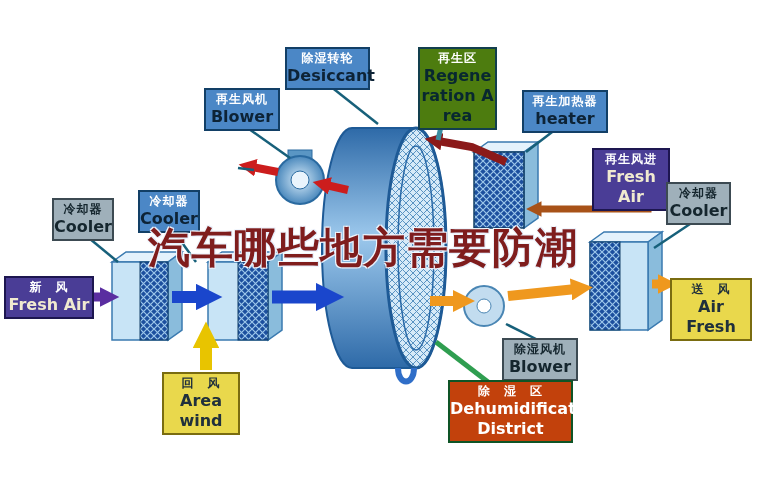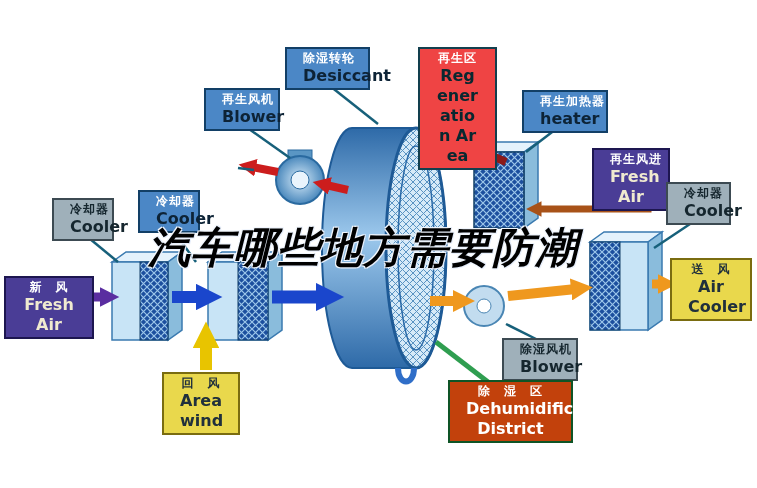--- a/index.html
+++ b/index.html
@@ -1,39 +1,39 @@
 <!DOCTYPE html>
 <html><head>
 <meta charset="utf-8">
 <style>
   *{margin:0;padding:0;box-sizing:border-box}
   html,body{background:#fff}
   body{font-family:"DejaVu Sans","Liberation Sans",sans-serif}
   #stage{position:relative;width:757px;height:488px;background:#ffffff;overflow:hidden}
   #layer-svg{position:absolute;left:0;top:0;z-index:1}
-  .lbl{position:absolute;z-index:5;border:2px solid #15375c;text-align:center;padding:2px 16px;line-height:1.25}
+  .lbl{position:absolute;z-index:5;border:2px solid #15375c;text-align:center;padding:2px 0;line-height:1.25}
   .lbl .zh{font-size:12px;font-weight:bold;letter-spacing:1px;white-space:nowrap}
   .lbl .en{font-size:16px;font-weight:bold}
   .c-blue{background:#4b87c6;border-color:#123f66}
   .c-blue .zh{color:#ffffff}.c-blue .en{color:#0d2336}
-  .c-teal{background:#ef4444;border-color:#123f4e}
+  .c-teal{background:#4d7c0f;border-color:#123f4e}
   .c-teal .zh{color:#ffffff}.c-teal .en{color:#082830}
   .c-orange{background:#d9a254;border-color:#6e4812}
   .c-orange .zh,.c-orange .en{color:#5c1600}
   .c-gray{background:#9fb0ba;border-color:#3c4a52}
   .c-gray .zh,.c-gray .en{color:#15262e}
   .c-purple{background:#4a3d96;border-color:#1d1650}
   .c-purple .zh{color:#ffffff}.c-purple .en{color:#f0ead0}
   .c-yellow{background:#e9d84c;border-color:#7a6c10}
   .c-yellow .zh,.c-yellow .en{color:#20303c}
   .c-green{background:#c2410c;border-color:#0e5426}
   .c-green .zh,.c-green .en{color:#ffffff}
   .break .en{word-break:break-all}
   .watermark{position:absolute;left:148px;top:220px;z-index:9;
-    font-size:42px;font-weight:bold;font-style:italic;color:#000000;
+    font-size:42px;font-weight:bold;color:#7f1d1d;
     letter-spacing:1px;white-space:nowrap;
     text-shadow:1px 1px 0 #e6eefb,-1px -1px 0 #f2f7fd,1px -1px 0 #e6eefb,-1px 1px 0 #f2f7fd}
 </style>
 </head>
 <body>
 
 <div id="stage">
 
   <svg id="layer-svg" width="757" height="488" viewBox="0 0 757 488">
     <defs>
@@ -187,23 +187,23 @@
   <div class="lbl c-purple" style="left:592px;top:148px;width:78px">
     <div class="zh">再生风进</div>
     <div class="en">Fresh Air</div>
   </div>
 
   <div class="lbl c-gray" style="left:666px;top:182px;width:65px">
     <div class="zh">冷却器</div>
     <div class="en">Cooler</div>
   </div>
 
-  <div class="lbl c-yellow" style="left:670px;top:258px;width:82px">
+  <div class="lbl c-yellow" style="left:670px;top:278px;width:82px">
     <div class="zh">送　风</div>
-    <div class="en">Air Cooler</div>
+    <div class="en">Air Fresh</div>
   </div>
 
   <div class="lbl c-gray" style="left:502px;top:338px;width:76px">
     <div class="zh">除湿风机</div>
     <div class="en">Blower</div>
   </div>
 
   <div class="lbl c-green" style="left:448px;top:380px;width:125px">
     <div class="zh">除　湿　区</div>
     <div class="en">Dehumidification District</div>

